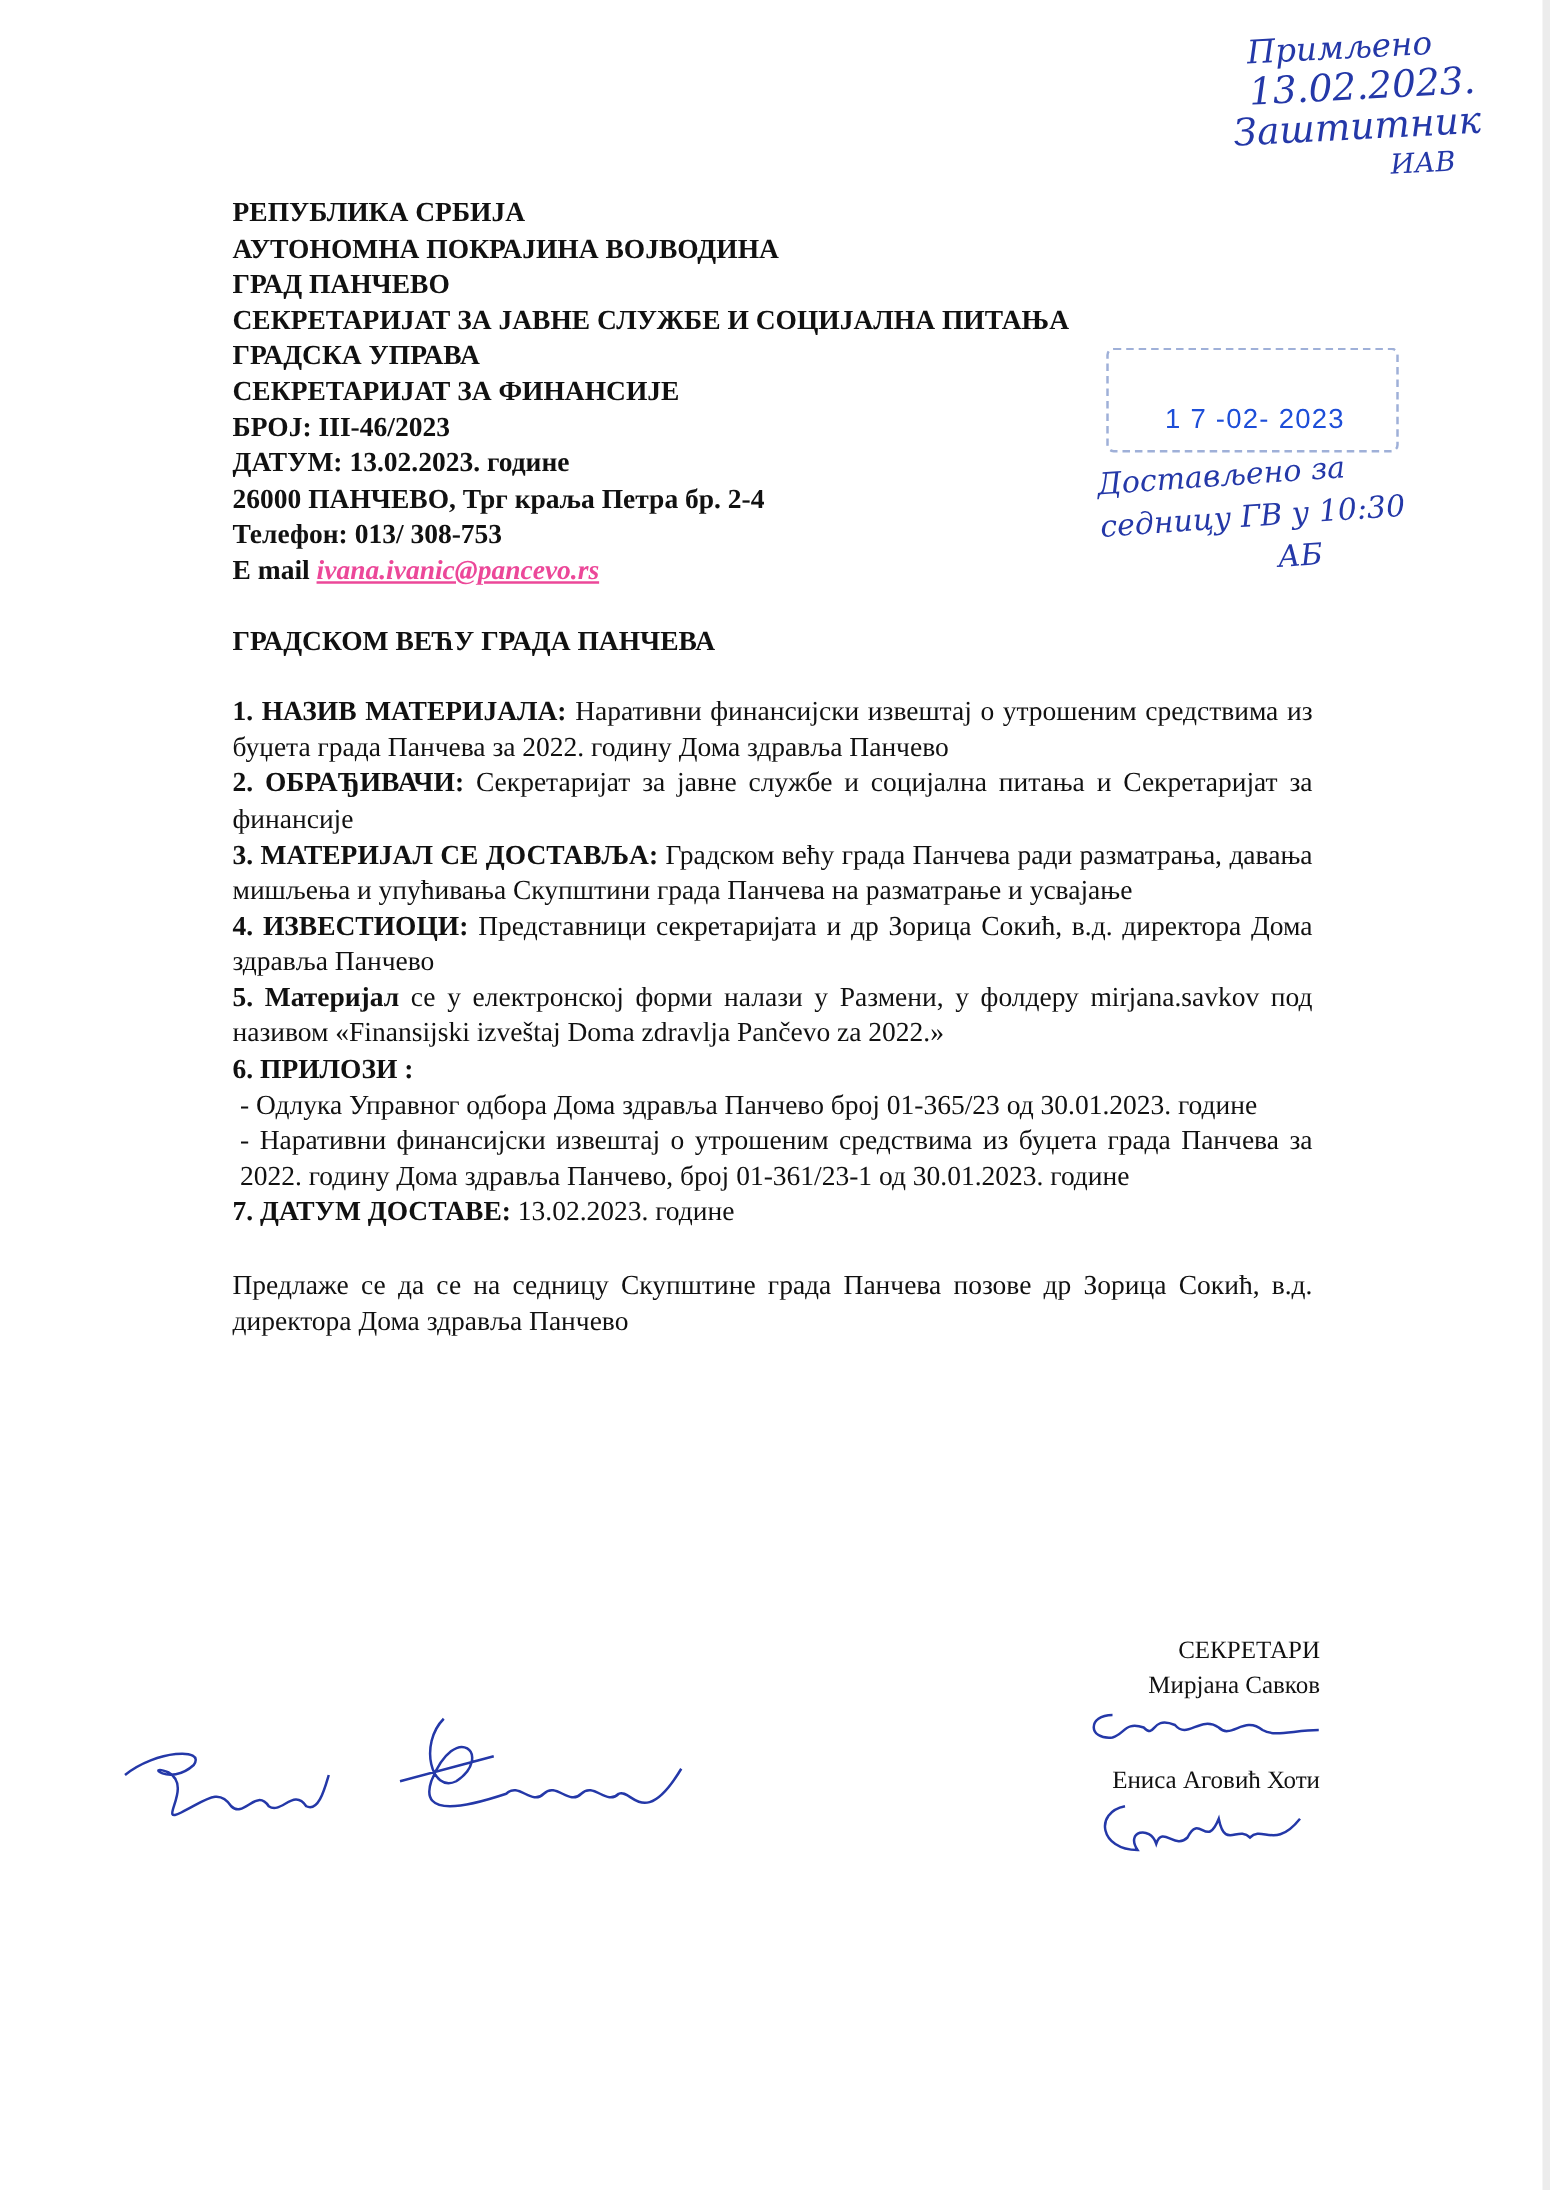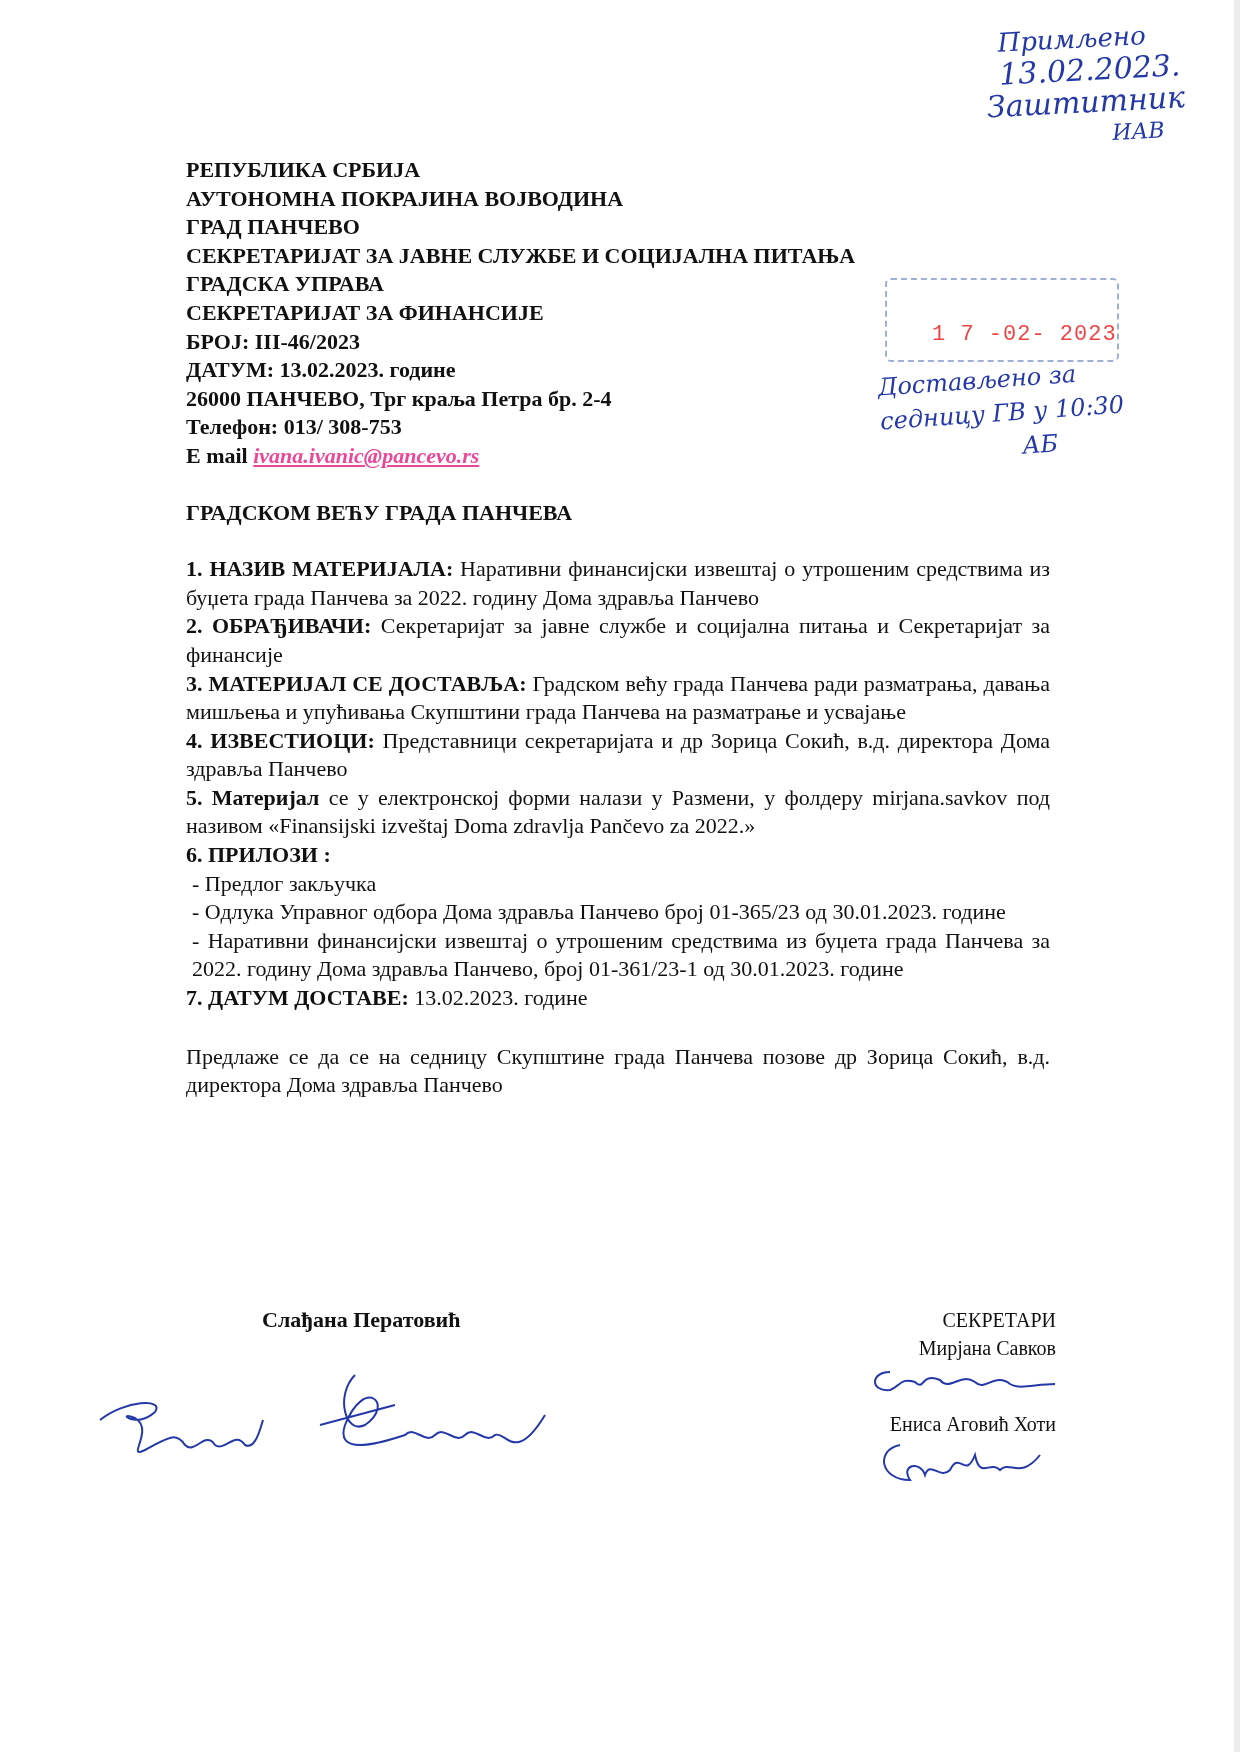--- a/index.html
+++ b/index.html
@@ -13,21 +13,21 @@
   .items p { margin: 0; text-align: justify; }
   .items b { font-weight: bold; }
   .att { padding-left: 6px; }
   .proposal { margin-top: 30px; text-align: justify; }
   .sig-left { position: absolute; left: 186px; top: 1306px; font-weight: bold; font-size: 22px; line-height: 28px; }
   .sig-left .name { padding-left: 76px; }
   .sig-right { position: absolute; left: 846px; top: 1306px; font-weight: normal; font-size: 20px; line-height: 28px; text-align: right; width: 210px; }
   .sig-right .name2 { margin-top: 48px; }
   .ink { position: absolute; color: #2438a8; font-family: "DejaVu Serif", serif; font-style: italic; }
   .stamp { position: absolute; left: 885px; top: 278px; width: 230px; height: 80px; border: 2px dashed #9fb0d8; border-radius: 6px; }
-  .stamp-date { position: absolute; left: 932px; top: 322px; font-family: Liberation Mono, monospace; color: #ef4444; font-size: 22px; letter-spacing: 1px; }
+  .stamp-date { position: absolute; left: 932px; top: 322px; font-family: Liberation Sans, sans-serif; color: #1d4ed8; font-size: 22px; letter-spacing: 1px; }
   svg.scrawl { position: absolute; }
 </style>
 </head>
 <body>
 
 <div class="edge"></div>
 
 <div class="ink" style="left:1000px; top:22px; font-size:26px; line-height:32px; transform:rotate(-3deg);">
   <div>Примљено</div>
   <div style="font-size:30px;">13.02.2023.</div>
@@ -60,31 +60,29 @@
 
   <div class="addressee">ГРАДСКОМ ВЕЋУ ГРАДА ПАНЧЕВА</div>
 
   <div class="items">
     <p><b>1. НАЗИВ МАТЕРИЈАЛА:</b><span> Наративни финансијски извештај о утрошеним средствима из буџета града Панчева за 2022. годину Дома здравља Панчево</span></p>
     <p><b>2. ОБРАЂИВАЧИ:</b><span> Секретаријат за јавне службе и социјална питања и Секретаријат за финансије</span></p>
     <p><b>3. МАТЕРИЈАЛ СЕ ДОСТАВЉА:</b><span> Градском већу града Панчева ради разматрања, давања мишљења и упућивања Скупштини града Панчева на разматрање и усвајање</span></p>
     <p><b>4. ИЗВЕСТИОЦИ:</b><span> Представници секретаријата и др Зорица Сокић, в.д. директора Дома здравља Панчево</span></p>
     <p><b>5. Материјал</b><span> се у електронској форми налази у Размени, у фолдеру mirjana.savkov под називом «Finansijski izveštaj Doma zdravlja Pančevo za 2022.»</span></p>
     <p><b>6. ПРИЛОЗИ :</b></p>
-    <p class="att"> -  Предлог закључка</p>
     <p class="att"> - Одлука Управног одбора Дома здравља Панчево број 01-365/23 од 30.01.2023. године</p>
     <p class="att">  - Наративни финансијски извештај о утрошеним средствима из буџета града Панчева за 2022. годину Дома здравља Панчево, број 01-361/23-1 од 30.01.2023. године</p>
     <p><b>7. ДАТУМ ДОСТАВЕ:</b><span> 13.02.2023. године</span></p>
   </div>
 
   <p class="proposal">Предлаже се да се на седницу Скупштине града Панчева позове др Зорица Сокић, в.д. директора Дома здравља Панчево</p>
 </div>
 
 <div class="sig-left">
-  <div class="name">Слађана Ператовић</div>
 </div>
 
 <div class="sig-right">
   <div>СЕКРЕТАРИ</div>
   <div>Мирјана Савков</div>
   <div class="name2">Ениса Аговић Хоти</div>
 </div>
 
 <svg class="scrawl" style="left:95px; top:1390px;" width="180" height="80" viewBox="0 0 180 80">
   <path d="M5 30 C30 10, 70 8, 60 22 C40 40, 20 20, 40 28 C60 40, 30 70, 50 60 C70 50, 80 40, 90 55 C100 65, 110 40, 120 55 C130 62, 140 40, 150 55 C160 60, 165 40, 168 30" fill="none" stroke="#2438a8" stroke-width="2"></path>

